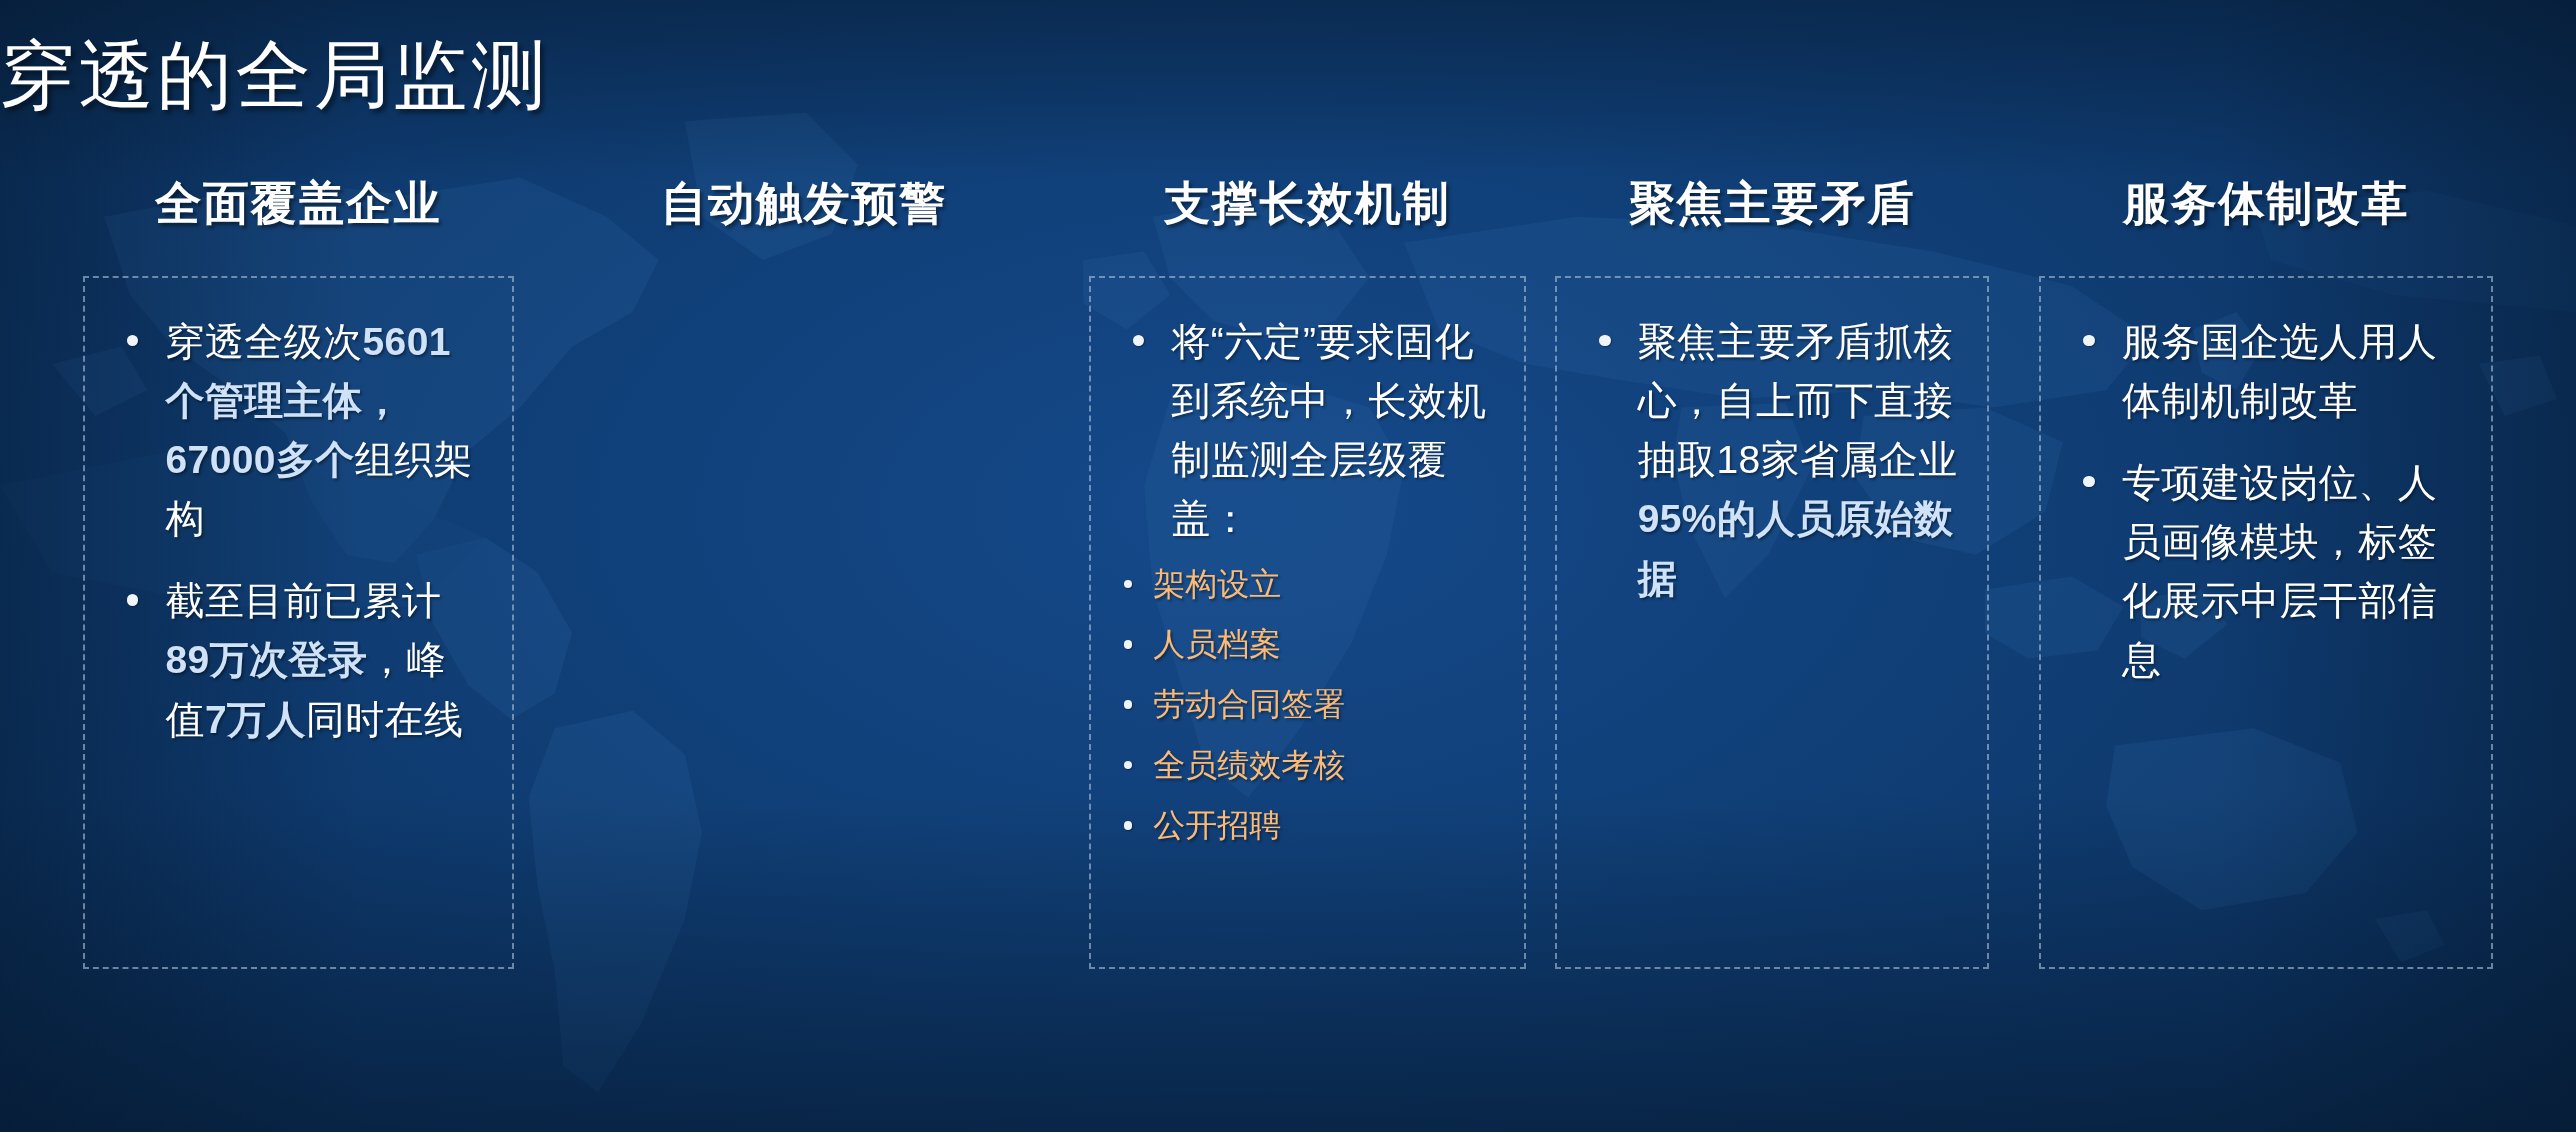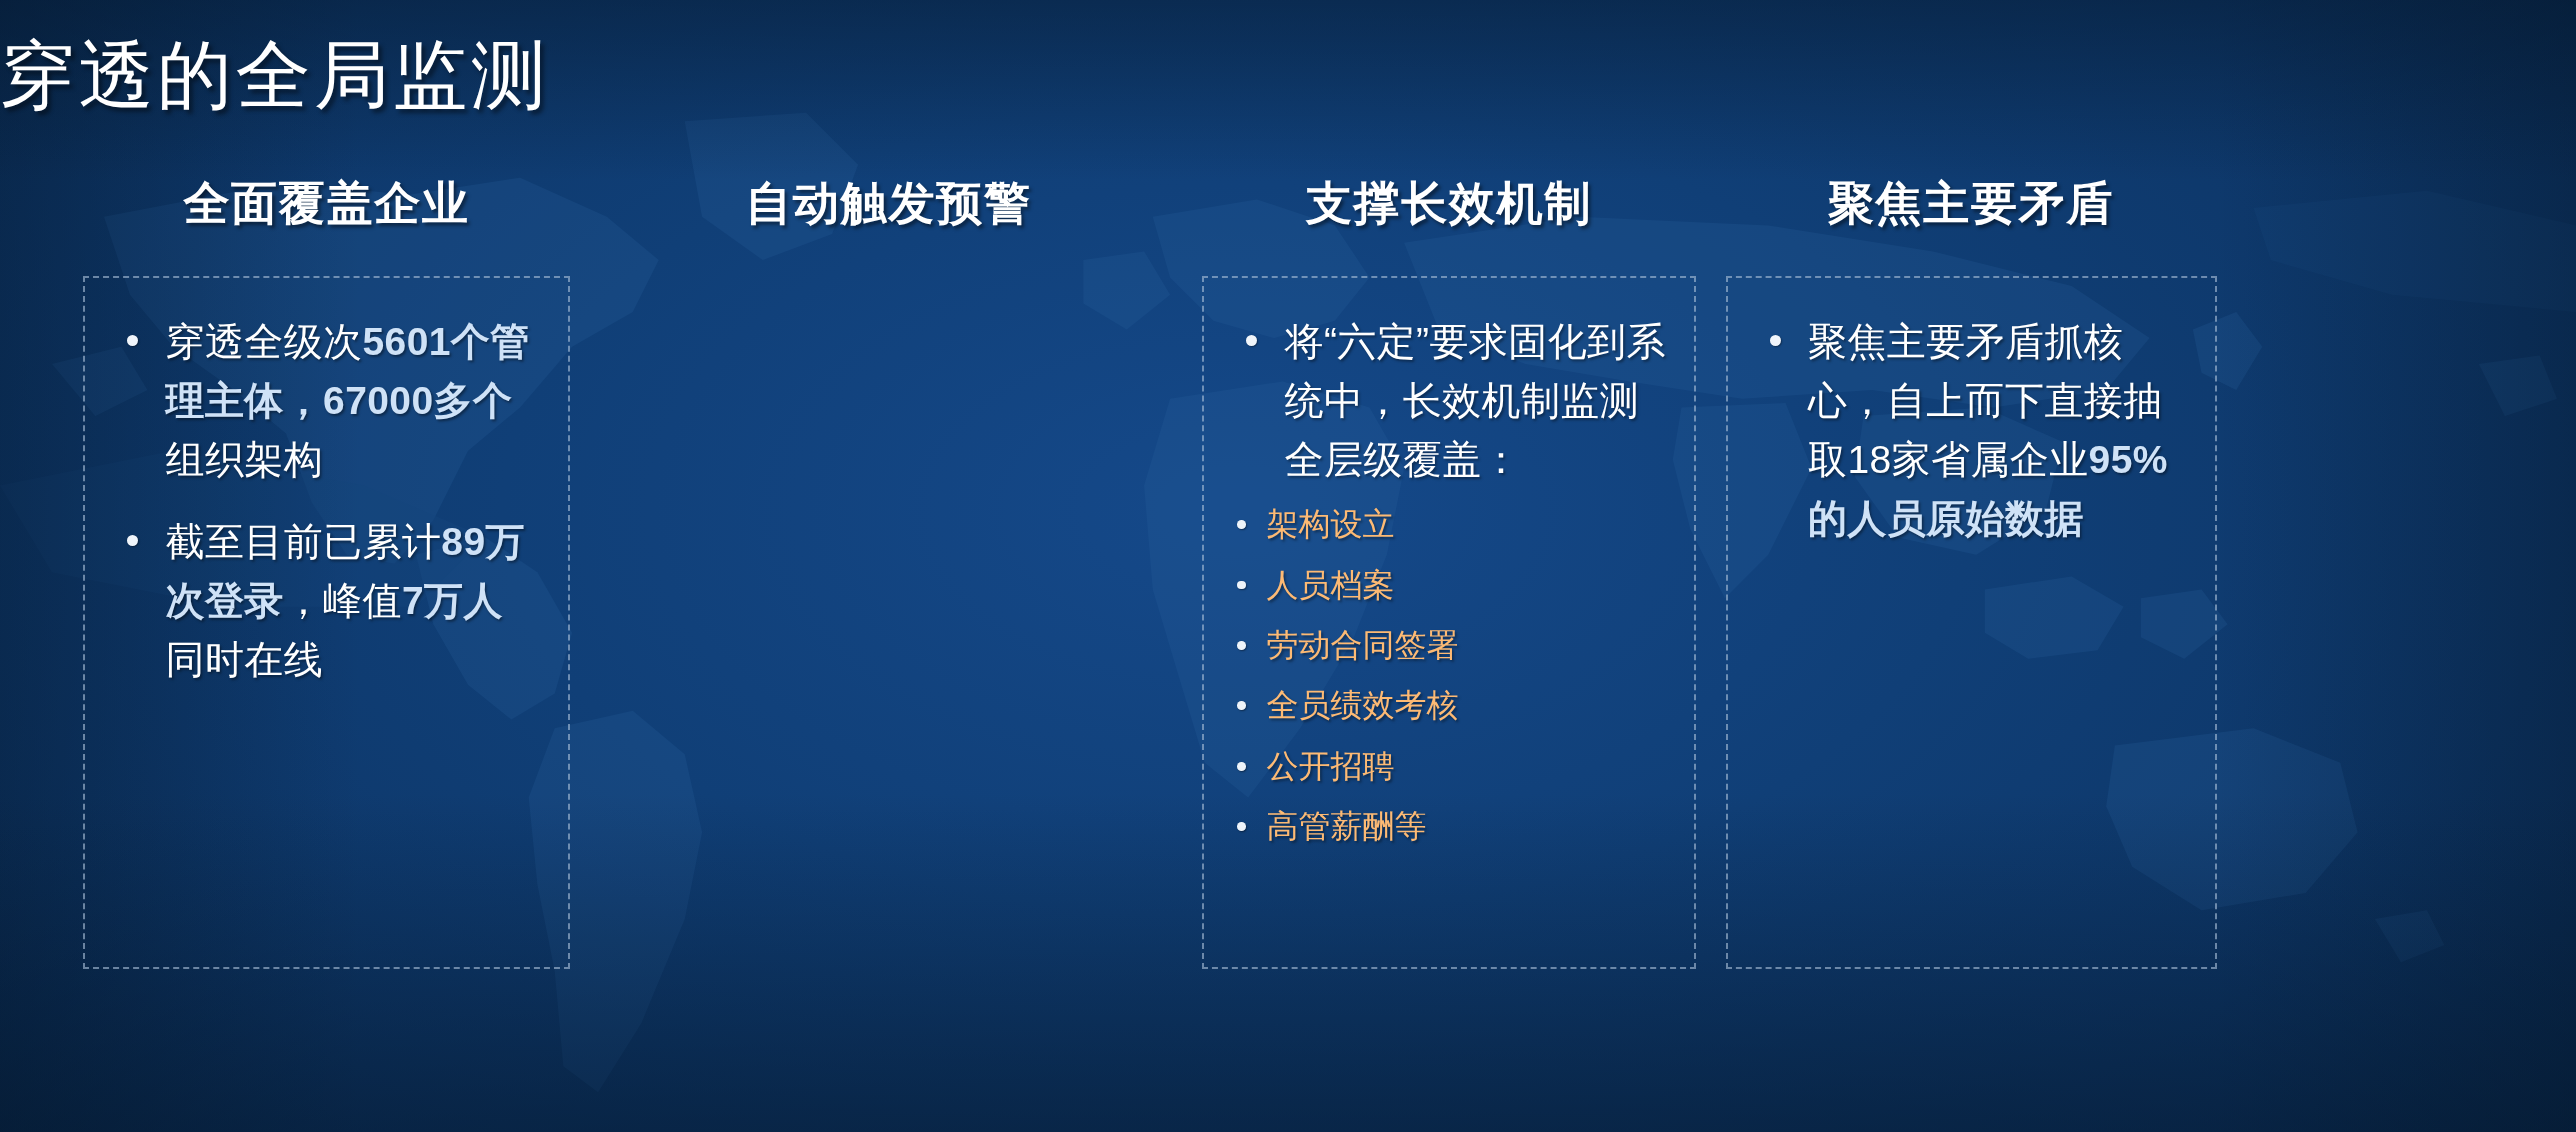--- a/index.html
+++ b/index.html
@@ -249,31 +249,39 @@
         <div class="box box-2">
           <ul class="bullets">
             <li><span class="plain">将“六定”要求固化到系统中，长效机制监测全层级覆盖：</span></li>
           </ul>
           <ul class="sub-bullets">
             <li>架构设立</li>
             <li>人员档案</li>
             <li>劳动合同签署</li>
             <li>全员绩效考核</li>
             <li>公开招聘</li>
-            <li>高管薪酬等</li>
           </ul>
         </div>
       </div>
 
       <div class="col col-3">
         <div class="col-head">聚焦主要矛盾</div>
         <div class="box box-3">
           <ul class="bullets">
             <li><span class="plain">聚焦主要矛盾抓核心，自上而下直接抽取18家省属企业</span><span class="hl">95%的人员原始数据</span></li>
           </ul>
         </div>
       </div>
 
+      <div class="col col-4">
+        <div class="col-head">服务体制改革</div>
+        <div class="box box-4">
+          <ul class="bullets">
+            <li><span class="plain">服务国企选人用人体制机制改革</span></li>
+            <li><span class="plain">专项建设岗位、人员画像模块，标签化展示中层干部信息</span></li>
+          </ul>
+        </div>
+      </div>
 
     </div>
   </div>
 </div>
 
 
 </body></html>

